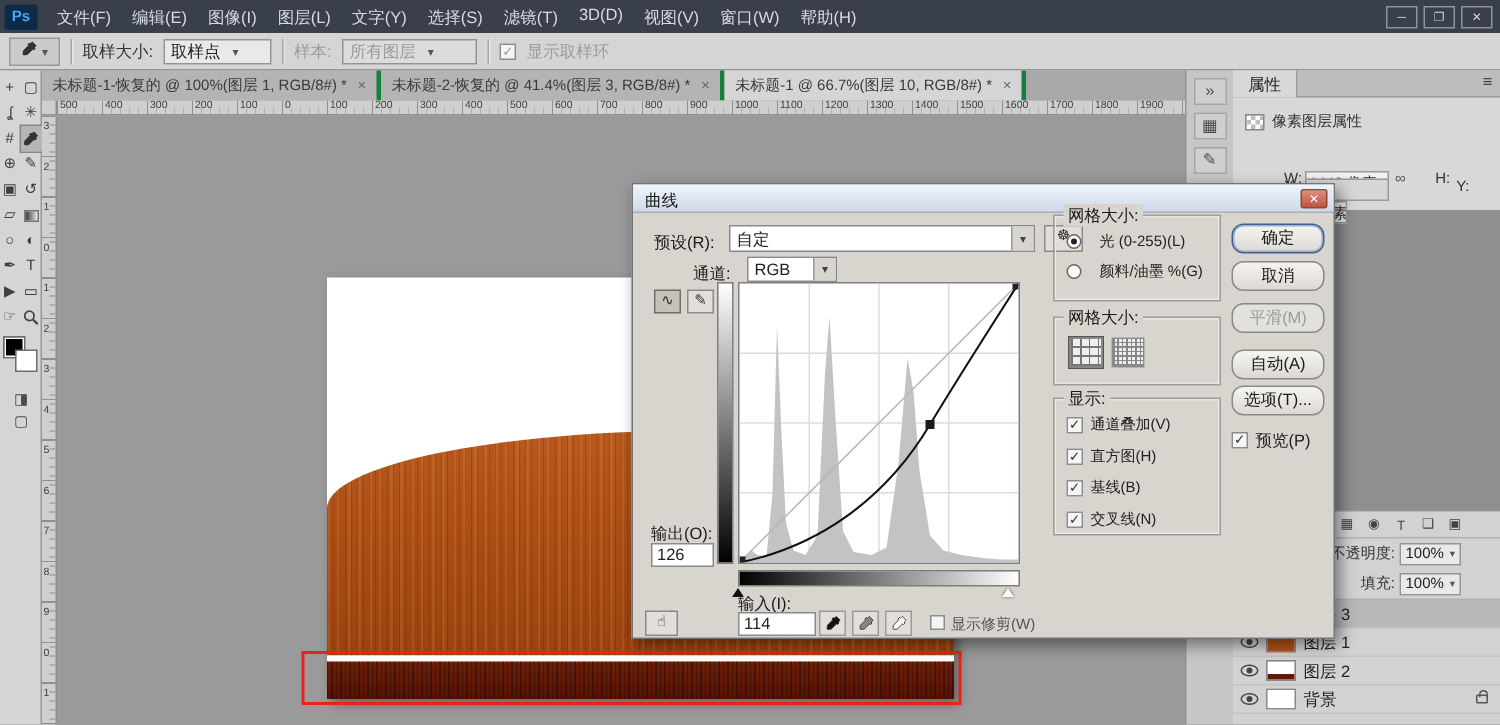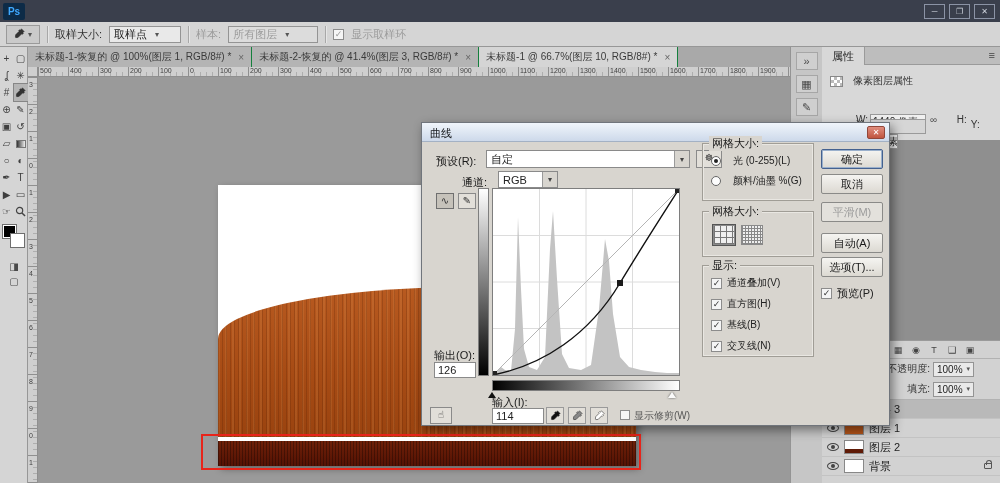--- a/index.html
+++ b/index.html
@@ -23,21 +23,21 @@
 .ob-label{color:#333;white-space:nowrap}
 .ob-label.dim,.dim{color:#9b9b9b}
 .dd{height:17px;background:#e9e9e9;border:1px solid #949494;display:inline-flex;align-items:center;padding:0 4px;white-space:nowrap}
 .dd .arrow{font-size:8px;color:#555;margin-left:8px}
 .dd.disabled{color:#9b9b9b;background:#dcdcdc}
 .cb{width:11px;height:11px;background:#f5f5f5;border:1px solid #8c8c8c;display:inline-block;font-size:9px;line-height:9px;text-align:center;color:#333}
 .cb.dimchk{color:#999}
 
 
 #tabsbar{position:absolute;left:28px;top:47px;width:762px;height:20px;background:#a9a9a9;display:flex}
-.tab{display:inline-flex;align-items:center;height:20px;padding:0 7px;background:#b4b4b4;border-right:1px solid #15803d;
+.tab{display:inline-flex;align-items:center;height:20px;padding:0 7px;background:#b4b4b4;border-right:3px solid #15803d;
   font-size:10px;color:#3a3a3a;white-space:nowrap}
 .tab.active{background:#d5d5d5}
 .tab-close{margin-left:7px;color:#666;font-size:10px}
 
 
 #toolbar{position:absolute;left:0;top:47px;width:28px;height:436px;background:#d5d5d5;border-right:1px solid #979797}
 #toolgrid{display:grid;grid-template-columns:14px 14px;justify-content:center;padding-top:3px}
 .tool{width:14px;height:17px;display:flex;align-items:center;justify-content:center;font-size:10px;color:#3f3f3f}
 .tool.selected{background:#b5b5b5;outline:1px solid #868686}
 .grad-chip{width:10px;height:8px;background:linear-gradient(90deg,#333,#eee);border:1px solid #777}
@@ -73,21 +73,21 @@
 
 
 #dock{position:absolute;left:790px;top:47px;width:32px;height:436px;background:#c6c6c6;border-left:1px solid #949494;z-index:4;text-align:center}
 .dock-icon{width:22px;height:18px;margin:5px auto 0;color:#4a4a4a;font-size:11px;line-height:17px;background:#cfcfcf;border:1px solid #a6a6a6}
 
 #panels{position:absolute;left:822px;top:47px;width:178px;height:436px;background:#8f8f8f;z-index:4}
 #properties{position:absolute;left:0;top:0;width:178px;height:93px;background:#d8d8d8}
 .p-head{height:18px;background:#bdbdbd;border-bottom:1px solid #9a9a9a;position:relative}
 .p-tab{position:absolute;left:0;top:0;height:18px;padding:2px 10px 0;background:#d8d8d8;border-right:1px solid #9a9a9a;font-size:11px}
 .p-menu{position:absolute;right:5px;top:2px;color:#444}
-.p-sub{position:absolute;left:8px;top:27px;display:flex;align-items:center;gap:10px;font-size:10px;color:#333}
+.p-sub{position:absolute;left:8px;top:27px;display:flex;align-items:center;gap:5px;font-size:10px;color:#333}
 .checker{width:13px;height:11px;border:1px solid #888;
   background-image:linear-gradient(45deg,#bbb 25%,transparent 25%,transparent 75%,#bbb 75%),
                    linear-gradient(45deg,#bbb 25%,#fff 25%,#fff 75%,#bbb 75%);
   background-size:6px 6px;background-position:0 0,3px 3px}
 .prop-row{position:absolute;left:34px;width:144px;height:16px;font-size:10px}
 .flbl{display:inline-block;width:14px;color:#333}
 .val{display:inline-block;height:15px;background:#f0f0f0;border:1px solid #9a9a9a;font-size:10px;padding:0 2px;vertical-align:top;overflow:hidden;white-space:nowrap}
 .val.dimbox{background:#d6d6d6;color:#9a9a9a}
 .chain{position:absolute;left:74px;top:0;color:#555;font-size:10px}
 
@@ -135,30 +135,43 @@
 .grp-title{position:absolute;top:-8px;left:6px;background:#d8d5cf;padding:0 3px;font-size:11px;color:#1a1a1a}
 .radio-row{display:flex;align-items:center;gap:12px;margin:6px 0 0 8px;font-size:10px;white-space:nowrap}
 .radio{width:10px;height:10px;border:1px solid #666;border-radius:50%;background:#fdfdfd;position:relative;flex:none}
 .radio.sel::after{content:"";position:absolute;left:2px;top:2px;width:4px;height:4px;border-radius:50%;background:#222}
 .check-row{display:flex;align-items:center;gap:5px;margin:7px 0 0 8px;font-size:10px;white-space:nowrap}
 .gbtn{position:absolute;width:22px;height:20px;border:1px solid #8a8a8a;background:#efefef}
 .gbtn.pressed{outline:1px solid #555}
 .g-coarse{background-image:repeating-linear-gradient(0deg,#777 0 1px,transparent 1px 6px),repeating-linear-gradient(90deg,#777 0 1px,transparent 1px 6px)}
 .g-fine{background-image:repeating-linear-gradient(0deg,#888 0 1px,transparent 1px 3px),repeating-linear-gradient(90deg,#888 0 1px,transparent 1px 3px)}
 .btn{position:absolute;left:399px;width:62px;height:20px;background:linear-gradient(180deg,#f5f4f1,#dcd9d2);
-  border:1px solid #8a8a88;border-radius:2px;font-size:11px;text-align:center;line-height:18px;color:#1a1a1a}
+  border:1px solid #8a8a88;border-radius:8px;font-size:11px;text-align:center;line-height:18px;color:#1a1a1a}
 .btn.default{border-color:#44618f;box-shadow:0 0 0 1px #9ab0cc inset}
 .btn.disabled{color:#9b9b9b;background:#e3e1dc}
 #preview-row{position:absolute;left:399px;top:163px;display:flex;align-items:center;gap:5px;font-size:11px}
 </style>
 </head>
 <body>
 
 <div id="titlebar">
   <div id="ps-logo">Ps</div>
+  <div id="menus">
+      <span class="menu-item">文件(F)</span>
+      <span class="menu-item">编辑(E)</span>
+      <span class="menu-item">图像(I)</span>
+      <span class="menu-item">图层(L)</span>
+      <span class="menu-item">文字(Y)</span>
+      <span class="menu-item">选择(S)</span>
+      <span class="menu-item">滤镜(T)</span>
+      <span class="menu-item">3D(D)</span>
+      <span class="menu-item">视图(V)</span>
+      <span class="menu-item">窗口(W)</span>
+      <span class="menu-item">帮助(H)</span>
+    </div>
   <div id="win-controls">
       <span class="winbtn">─</span>
       <span class="winbtn">❐</span>
       <span class="winbtn">✕</span>
     </div>
 </div>
 
 <div id="optionsbar">
   <span class="toolchip">
     <span id="ob-dropper"><svg width="11" height="11" viewBox="0 0 12 12">

